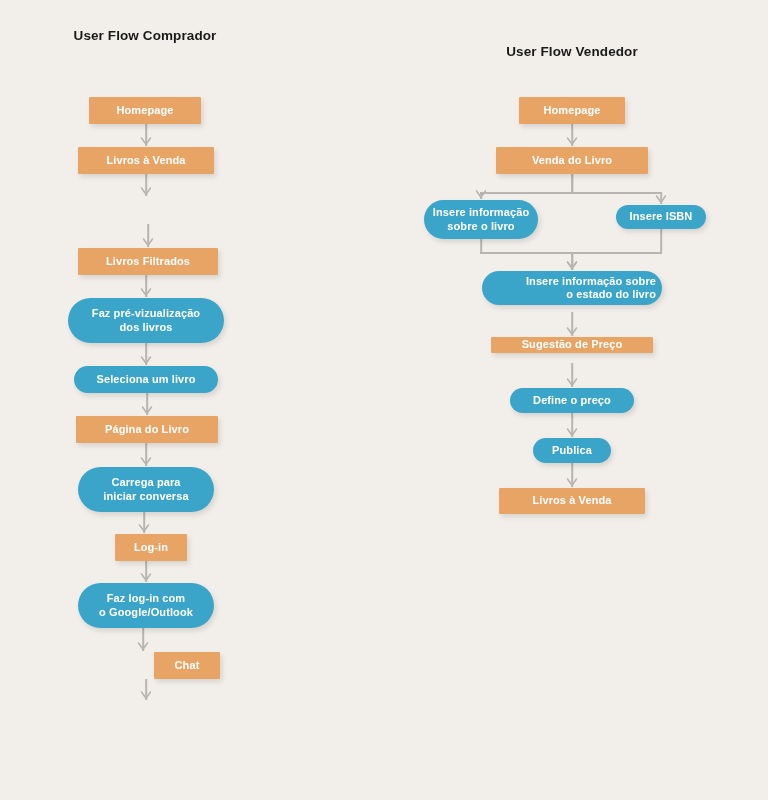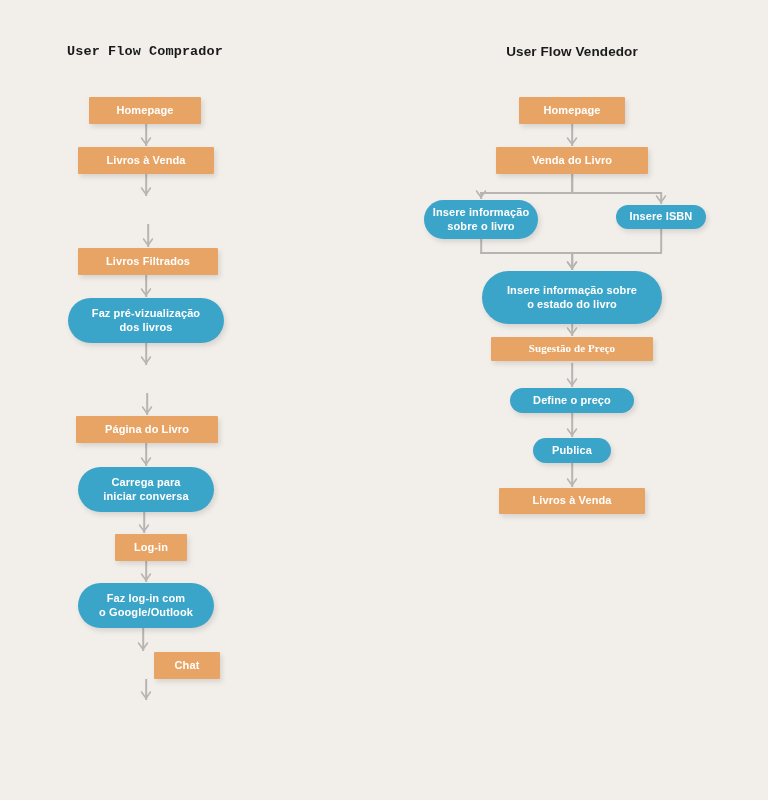--- a/index.html
+++ b/index.html
@@ -67,21 +67,21 @@
     width: 11px;
     height: 9px;
     transform: translateX(-50%);
   }
   .arrowhead svg { display: block; }
 </style>
 </head>
 <body>
 
 <div id="canvas">
-    <div class="col-title" style="left: 145px; top: 44px; font-family: Liberation Mono, monospace;">User Flow Comprador</div>
+    <div class="col-title" style="left: 145px; top: 28px;">User Flow Comprador</div>
     <div class="conn v" style="left: 146px; top: 124px; height: 22px;"></div>
     <div class="arrowhead" style="left: 146px; top: 137px;">
       <svg width="11" height="9" viewBox="0 0 11 9">
         <path d="M1 1 L5.5 7.2 L10 1" fill="none" stroke="#B7B4B1" stroke-width="1.6" stroke-linecap="round" stroke-linejoin="round"></path>
       </svg>
     </div>
     <div class="conn v" style="left: 146px; top: 174px; height: 22px;"></div>
     <div class="arrowhead" style="left: 146px; top: 187px;">
       <svg width="11" height="9" viewBox="0 0 11 9">
         <path d="M1 1 L5.5 7.2 L10 1" fill="none" stroke="#B7B4B1" stroke-width="1.6" stroke-linecap="round" stroke-linejoin="round"></path>
@@ -145,20 +145,23 @@
       <span class="lbl">Homepage</span>
     </div>
     <div class="node orange" style="left: 146px; top: 147px; width: 136px; height: 27px;">
       <span class="lbl">Livros à Venda</span>
     </div>
     <div class="node orange" style="left: 148px; top: 248px; width: 140px; height: 27px;">
       <span class="lbl">Livros Filtrados</span>
     </div>
     <div class="node blue" style="left: 146px; top: 298px; width: 156px; height: 45px;">
       <span class="lbl">Faz pré-vizualização<br>dos livros</span>
+    </div>
+    <div class="node blue" style="left: 146px; top: 366px; width: 144px; height: 27px;">
+      <span class="lbl">Seleciona um livro</span>
     </div>
     <div class="node blue" style="left: 146px; top: 467px; width: 136px; height: 45px;">
       <span class="lbl">Carrega para<br>iniciar conversa</span>
     </div>
     <div class="node orange" style="left: 147px; top: 416px; width: 142px; height: 27px;">
       <span class="lbl">Página do Livro</span>
     </div>
     <div class="node orange" style="left: 144px; top: 534px; width: 72px; height: 27px; margin-left: 7px;">
       <span class="lbl">Log-in</span>
     </div>
@@ -236,24 +239,24 @@
     </div>
     <div class="node blue" style="left: 481px; top: 200px; width: 114px; height: 39px;">
       <span class="lbl">Insere informação<br>sobre o livro</span>
     </div>
     <div class="node orange" style="left: 572px; top: 147px; width: 152px; height: 27px;">
       <span class="lbl">Venda do Livro</span>
     </div>
     <div class="node blue" style="left: 661px; top: 205px; width: 90px; height: 24px;">
       <span class="lbl">Insere ISBN</span>
     </div>
-    <div class="node blue" style="left: 572px; top: 271px; width: 180px; height: 53px;">
+    <div class="node blue" style="left: 572px; top: 271px; width: 180px; height: 34px; text-align: right;">
       <span class="lbl">Insere informação sobre<br>o estado do livro</span>
     </div>
-    <div class="node orange" style="left: 572px; top: 337px; width: 162px; height: 24px; font-family: Liberation Serif, serif;">
+    <div class="node orange" style="left: 572px; top: 337px; width: 162px; height: 16px;">
       <span class="lbl">Sugestão de Preço</span>
     </div>
     <div class="node blue" style="left: 572px; top: 388px; width: 124px; height: 25px;">
       <span class="lbl">Define o preço</span>
     </div>
     <div class="node blue" style="left: 572px; top: 438px; width: 78px; height: 25px;">
       <span class="lbl">Publica</span>
     </div>
     <div class="node orange" style="left: 572px; top: 488px; width: 146px; height: 26px;">
       <span class="lbl">Livros à Venda</span>

